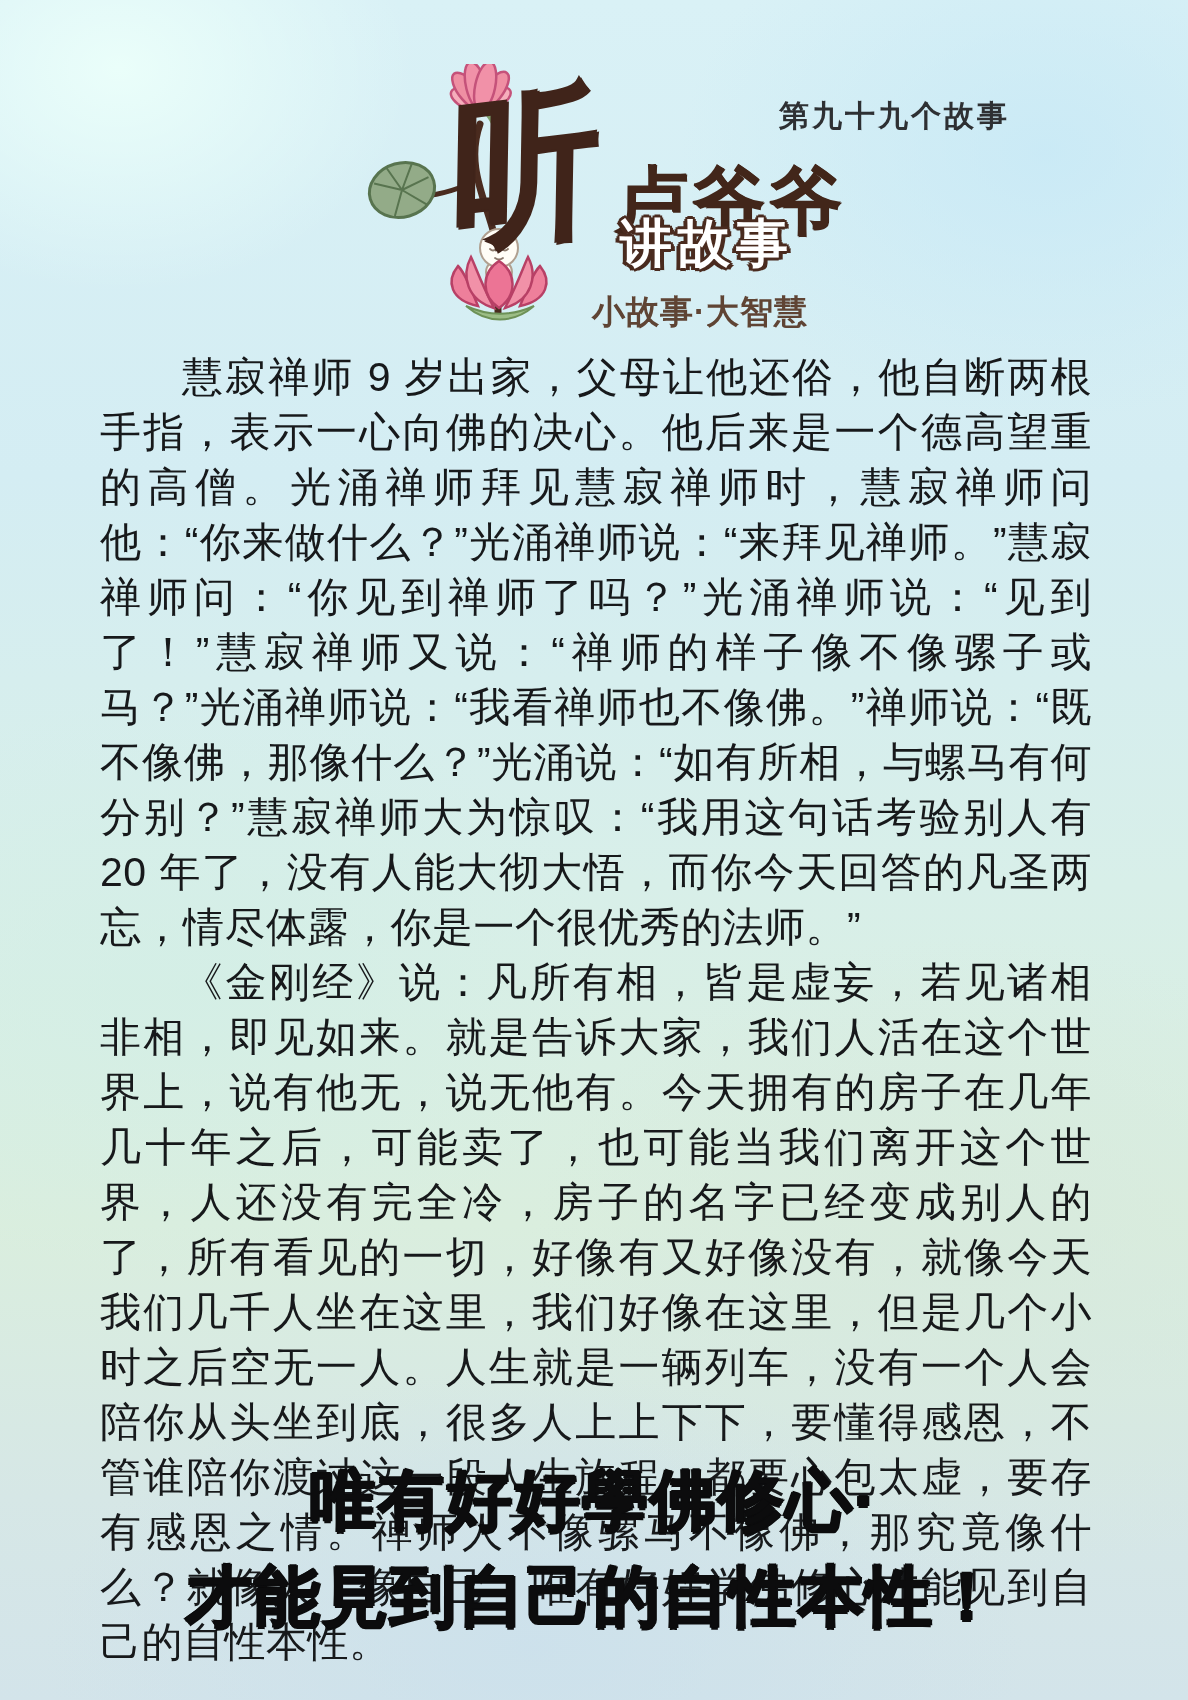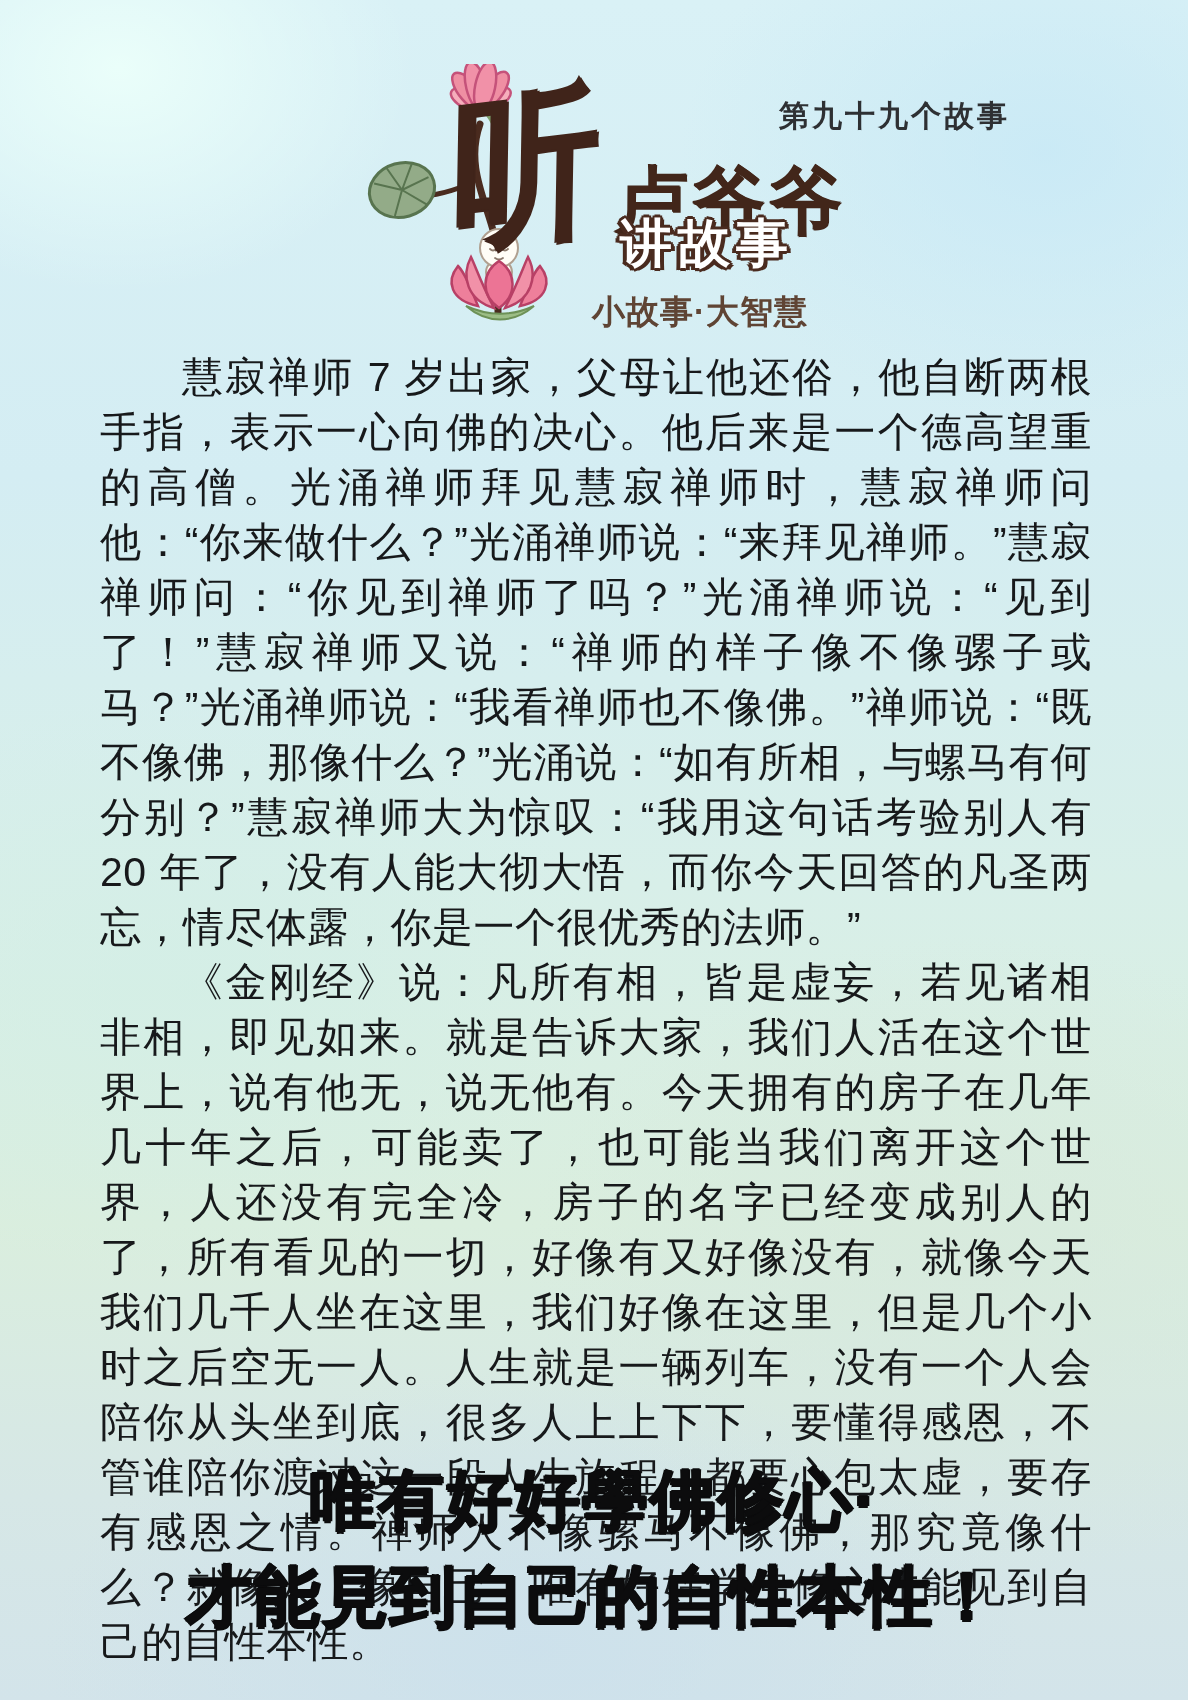--- a/index.html
+++ b/index.html
@@ -170,21 +170,21 @@
     <div class="logo-calligraphy">听</div>
 
     <div class="logo-title">卢爷爷</div>
 
     <div class="logo-subtitle">讲故事</div>
 
     <div class="logo-tagline">小故事·大智慧</div>
   </div>
 
   <div class="story">
-    <p class="para">慧寂禅师 7 岁出家，父母让他还俗，他自断两根手指，表示一心向佛的决心。他后来是一个德高望重的高僧。光涌禅师拜见慧寂禅师时，慧寂禅师问他：“你来做什么？”光涌禅师说：“来拜见禅师。”慧寂禅师问：“你见到禅师了吗？”光涌禅师说：“见到了！”慧寂禅师又说：“禅师的样子像不像骡子或马？”光涌禅师说：“我看禅师也不像佛。”禅师说：“既不像佛，那像什么？”光涌说：“如有所相，与螺马有何分别？”慧寂禅师大为惊叹：“我用这句话考验别人有 20 年了，没有人能大彻大悟，而你今天回答的凡圣两忘，情尽体露，你是一个很优秀的法师。”</p>
+    <p class="para">慧寂禅师 9 岁出家，父母让他还俗，他自断两根手指，表示一心向佛的决心。他后来是一个德高望重的高僧。光涌禅师拜见慧寂禅师时，慧寂禅师问他：“你来做什么？”光涌禅师说：“来拜见禅师。”慧寂禅师问：“你见到禅师了吗？”光涌禅师说：“见到了！”慧寂禅师又说：“禅师的样子像不像骡子或马？”光涌禅师说：“我看禅师也不像佛。”禅师说：“既不像佛，那像什么？”光涌说：“如有所相，与螺马有何分别？”慧寂禅师大为惊叹：“我用这句话考验别人有 20 年了，没有人能大彻大悟，而你今天回答的凡圣两忘，情尽体露，你是一个很优秀的法师。”</p>
     <p class="para">《金刚经》说：凡所有相，皆是虚妄，若见诸相非相，即见如来。就是告诉大家，我们人活在这个世界上，说有他无，说无他有。今天拥有的房子在几年几十年之后，可能卖了，也可能当我们离开这个世界，人还没有完全冷，房子的名字已经变成别人的了，所有看见的一切，好像有又好像没有，就像今天我们几千人坐在这里，我们好像在这里，但是几个小时之后空无一人。人生就是一辆列车，没有一个人会陪你从头坐到底，很多人上上下下，要懂得感恩，不管谁陪你渡过这一段人生旅程，都要心包太虚，要存有感恩之情。禅师人不像骡马不像佛，那究竟像什么？就像人，像自己，唯有好好学佛修心才能见到自己的自性本性。</p>
   </div>
 
   <div class="closing">
     <div>唯有好好學佛修心·</div>
     <div>才能見到自己的自性本性！</div>
   </div>
 
 </div>
 

